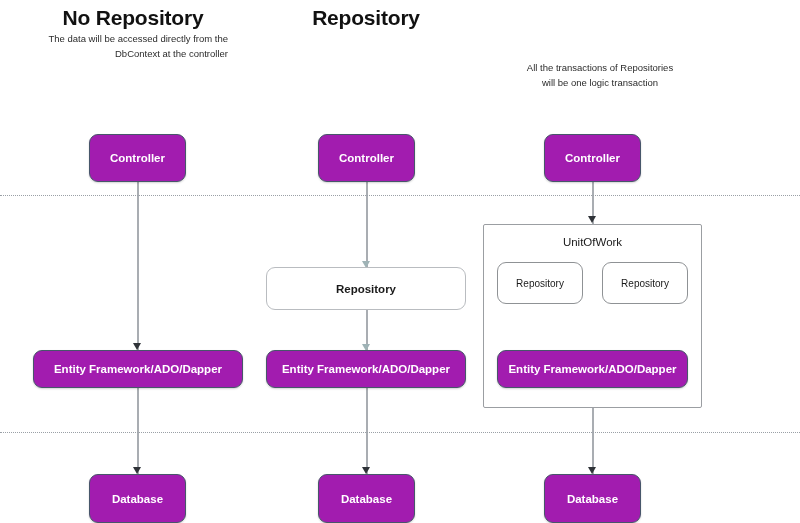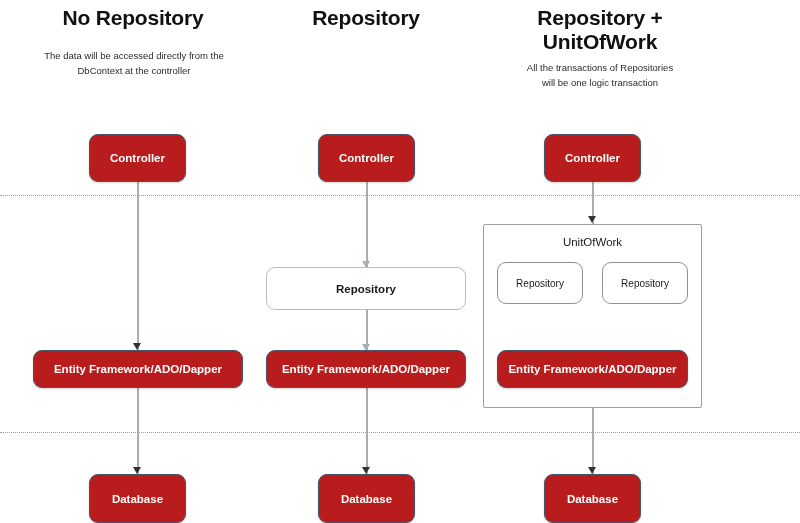--- a/index.html
+++ b/index.html
@@ -52,21 +52,21 @@
   .node {
     position: absolute;
     box-sizing: border-box;
     display: flex;
     align-items: center;
     justify-content: center;
     text-align: center;
   }
 
   .node.filled {
-    background: #b91c1c;
+    background: #a21caf;
     border: 1px solid #47566a;
     border-radius: 9px;
     color: #ffffff;
     font-weight: bold;
     font-size: 11.5px;
     box-shadow: 0 1px 2px rgba(0,0,0,0.18);
   }
 
   .node.outline {
     background: #ffffff;
@@ -119,21 +119,21 @@
   .arrowhead.soft {
     border-top-color: #9fb3b6;
   }
 </style>
 </head>
 <body>
 
 <div id="canvas">
 
   <div class="col-title" style="left:8px; top:6px; width:250px;">No Repository</div>
-  <div class="col-sub" style="left:40px; top:49px; width:188px;">The data will be accessed directly from the DbContext at the controller</div>
+  <div class="col-sub" style="left:40px; top:32px; width:188px;text-align:right;">The data will be accessed directly from the DbContext at the controller</div>
 
   <div class="conn" style="left:137px; top:182px; height:168px;"></div>
   <div class="arrowhead" style="left:133.2px; top:343px;"></div>
 
   <div class="conn" style="left:137px; top:388px; height:86px;"></div>
   <div class="arrowhead" style="left:133.2px; top:467px;"></div>
 
   <div class="node filled" style="left:89px; top:134px; width:97px; height:48px;">Controller</div>
 
   <div class="node filled" style="left:33px; top:350px; width:210px; height:38px;">Entity Framework/ADO/Dapper</div>
@@ -152,21 +152,20 @@
   <div class="arrowhead" style="left:362.2px; top:467px;"></div>
 
   <div class="node filled" style="left:318px; top:134px; width:97px; height:48px;">Controller</div>
 
   <div class="node outline" style="left:266px; top:267px; width:200px; height:43px;">Repository</div>
 
   <div class="node filled" style="left:266px; top:350px; width:200px; height:38px;">Entity Framework/ADO/Dapper</div>
 
   <div class="node filled" style="left:318px; top:474px; width:97px; height:49px;">Database</div>
 
-  <div class="col-title" style="left:510px; top:6px; width:180px;">Repository + UnitOfWork</div>
   <div class="col-sub" style="left:524px; top:61px; width:152px;">All the transactions of Repositories will be one logic transaction</div>
 
   <div class="conn" style="left:592px; top:182px; height:42px;"></div>
   <div class="arrowhead" style="left:588.2px; top:216px;"></div>
 
   <div class="conn" style="left:592px; top:408px; height:66px;"></div>
   <div class="arrowhead" style="left:588.2px; top:467px;"></div>
 
   <div class="node filled" style="left:544px; top:134px; width:97px; height:48px;">Controller</div>
 

